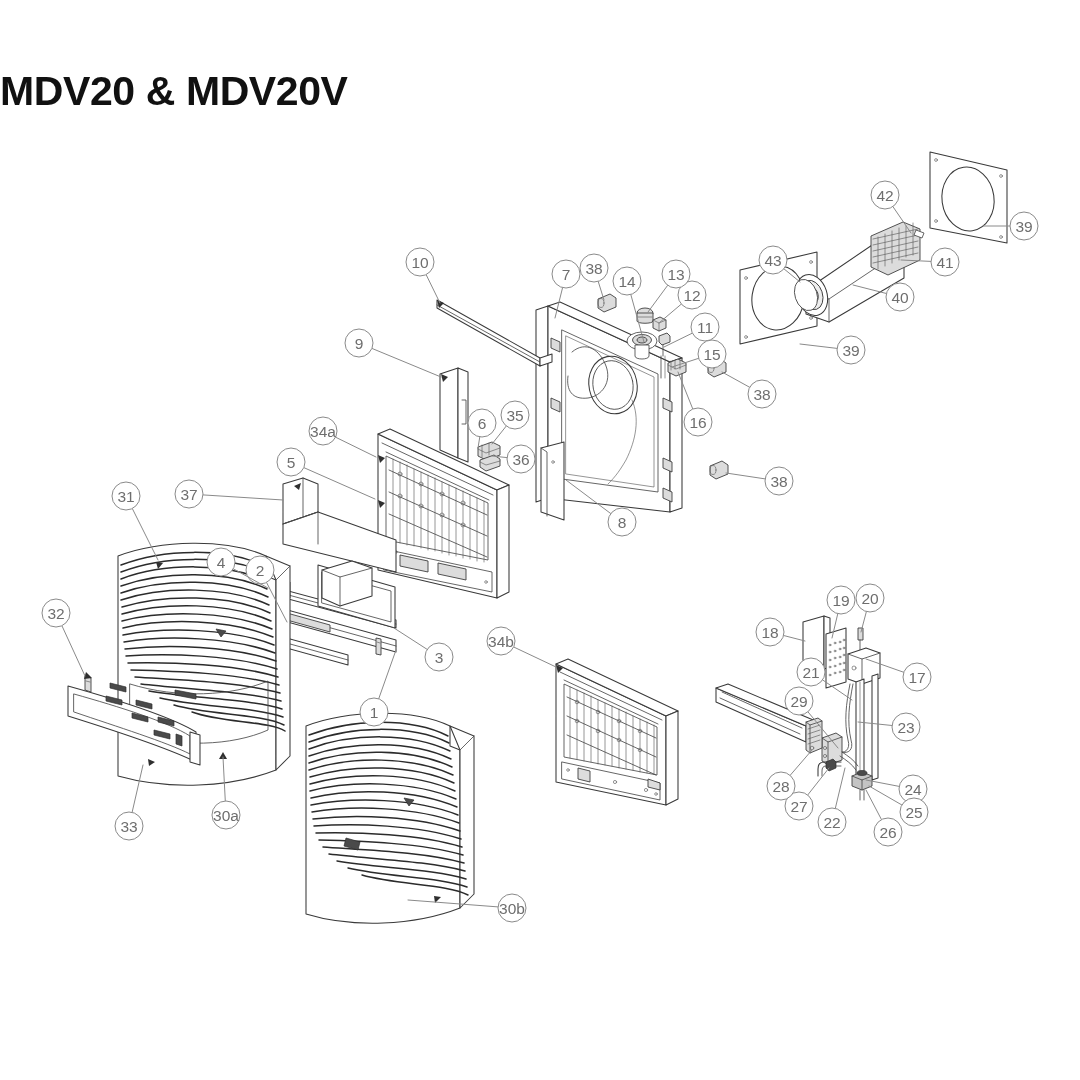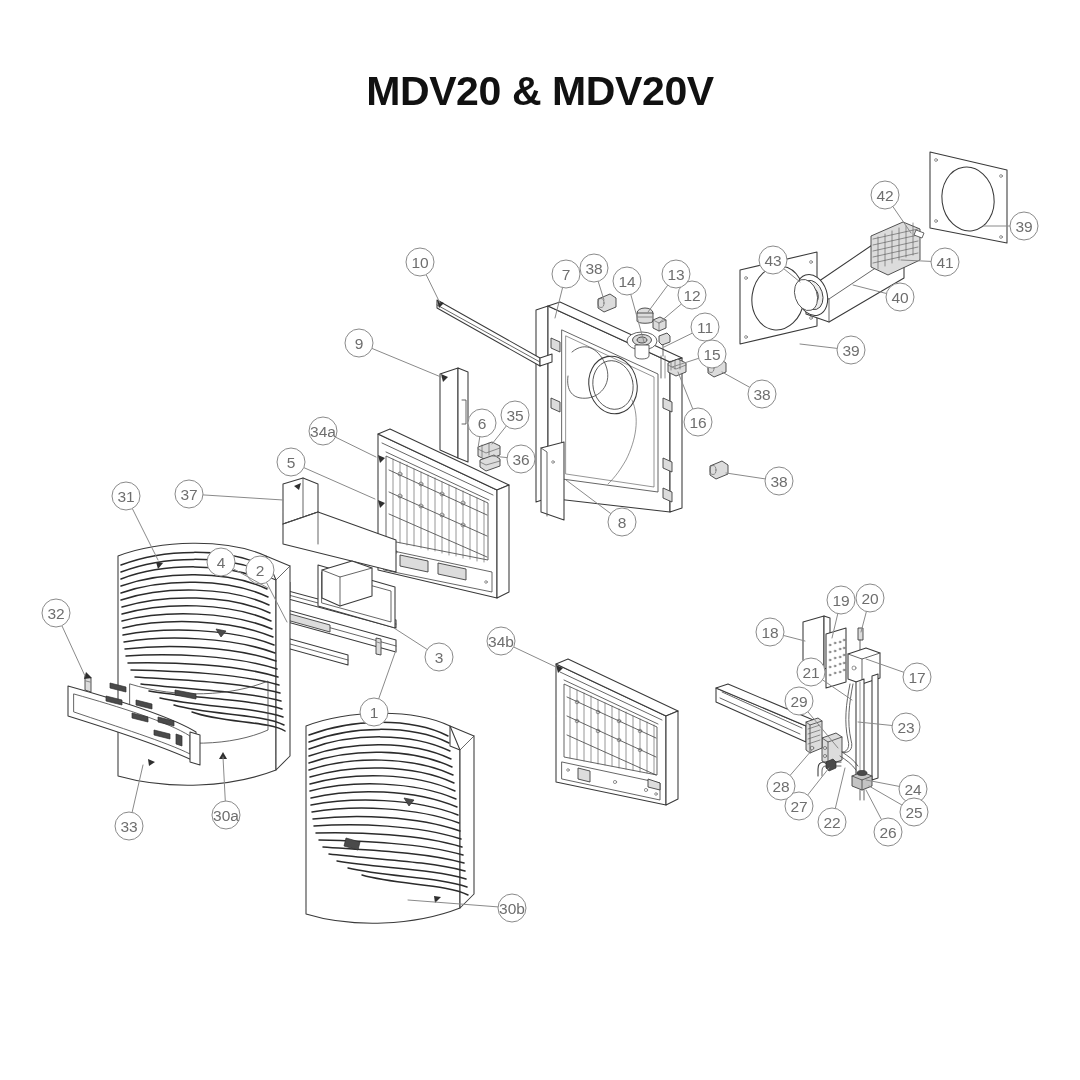--- a/index.html
+++ b/index.html
@@ -1,20 +1,20 @@
 <!DOCTYPE html>
 <html><head>
 <meta charset="utf-8">
 <style>
   html,body{margin:0;padding:0;background:#ffffff;}
   body{width:1080px;height:1080px;overflow:hidden;
        font-family:"Liberation Sans","DejaVu Sans",sans-serif;}
   #stage{position:relative;width:1080px;height:1080px;background:#fff;}
   #title{
-    position:absolute;left:0;top:68px;width:1080px;text-align:center;
+    position:absolute;left:0;top:68px;width:1080px;
     font-size:41px;font-weight:bold;color:#111;letter-spacing:-0.4px;
   }
   svg#art{position:absolute;left:0;top:0;width:1080px;height:1080px;}
   .ln{fill:none;stroke:#3a3a3a;stroke-width:1.05;stroke-linejoin:round;stroke-linecap:round;}
   .ln2{fill:none;stroke:#4a4a4a;stroke-width:0.85;stroke-linejoin:round;stroke-linecap:round;}
   .lnt{fill:none;stroke:#5c5c5c;stroke-width:0.65;stroke-linejoin:round;stroke-linecap:round;}
   .fillw{fill:#ffffff;stroke:#3a3a3a;stroke-width:1.05;stroke-linejoin:round;}
   .fillw2{fill:#ffffff;stroke:#4a4a4a;stroke-width:0.85;stroke-linejoin:round;}
   .fillg{fill:#ededed;stroke:#3f3f3f;stroke-width:0.9;stroke-linejoin:round;}
   .fillgg{fill:#dcdcdc;stroke:#3f3f3f;stroke-width:0.9;stroke-linejoin:round;}

